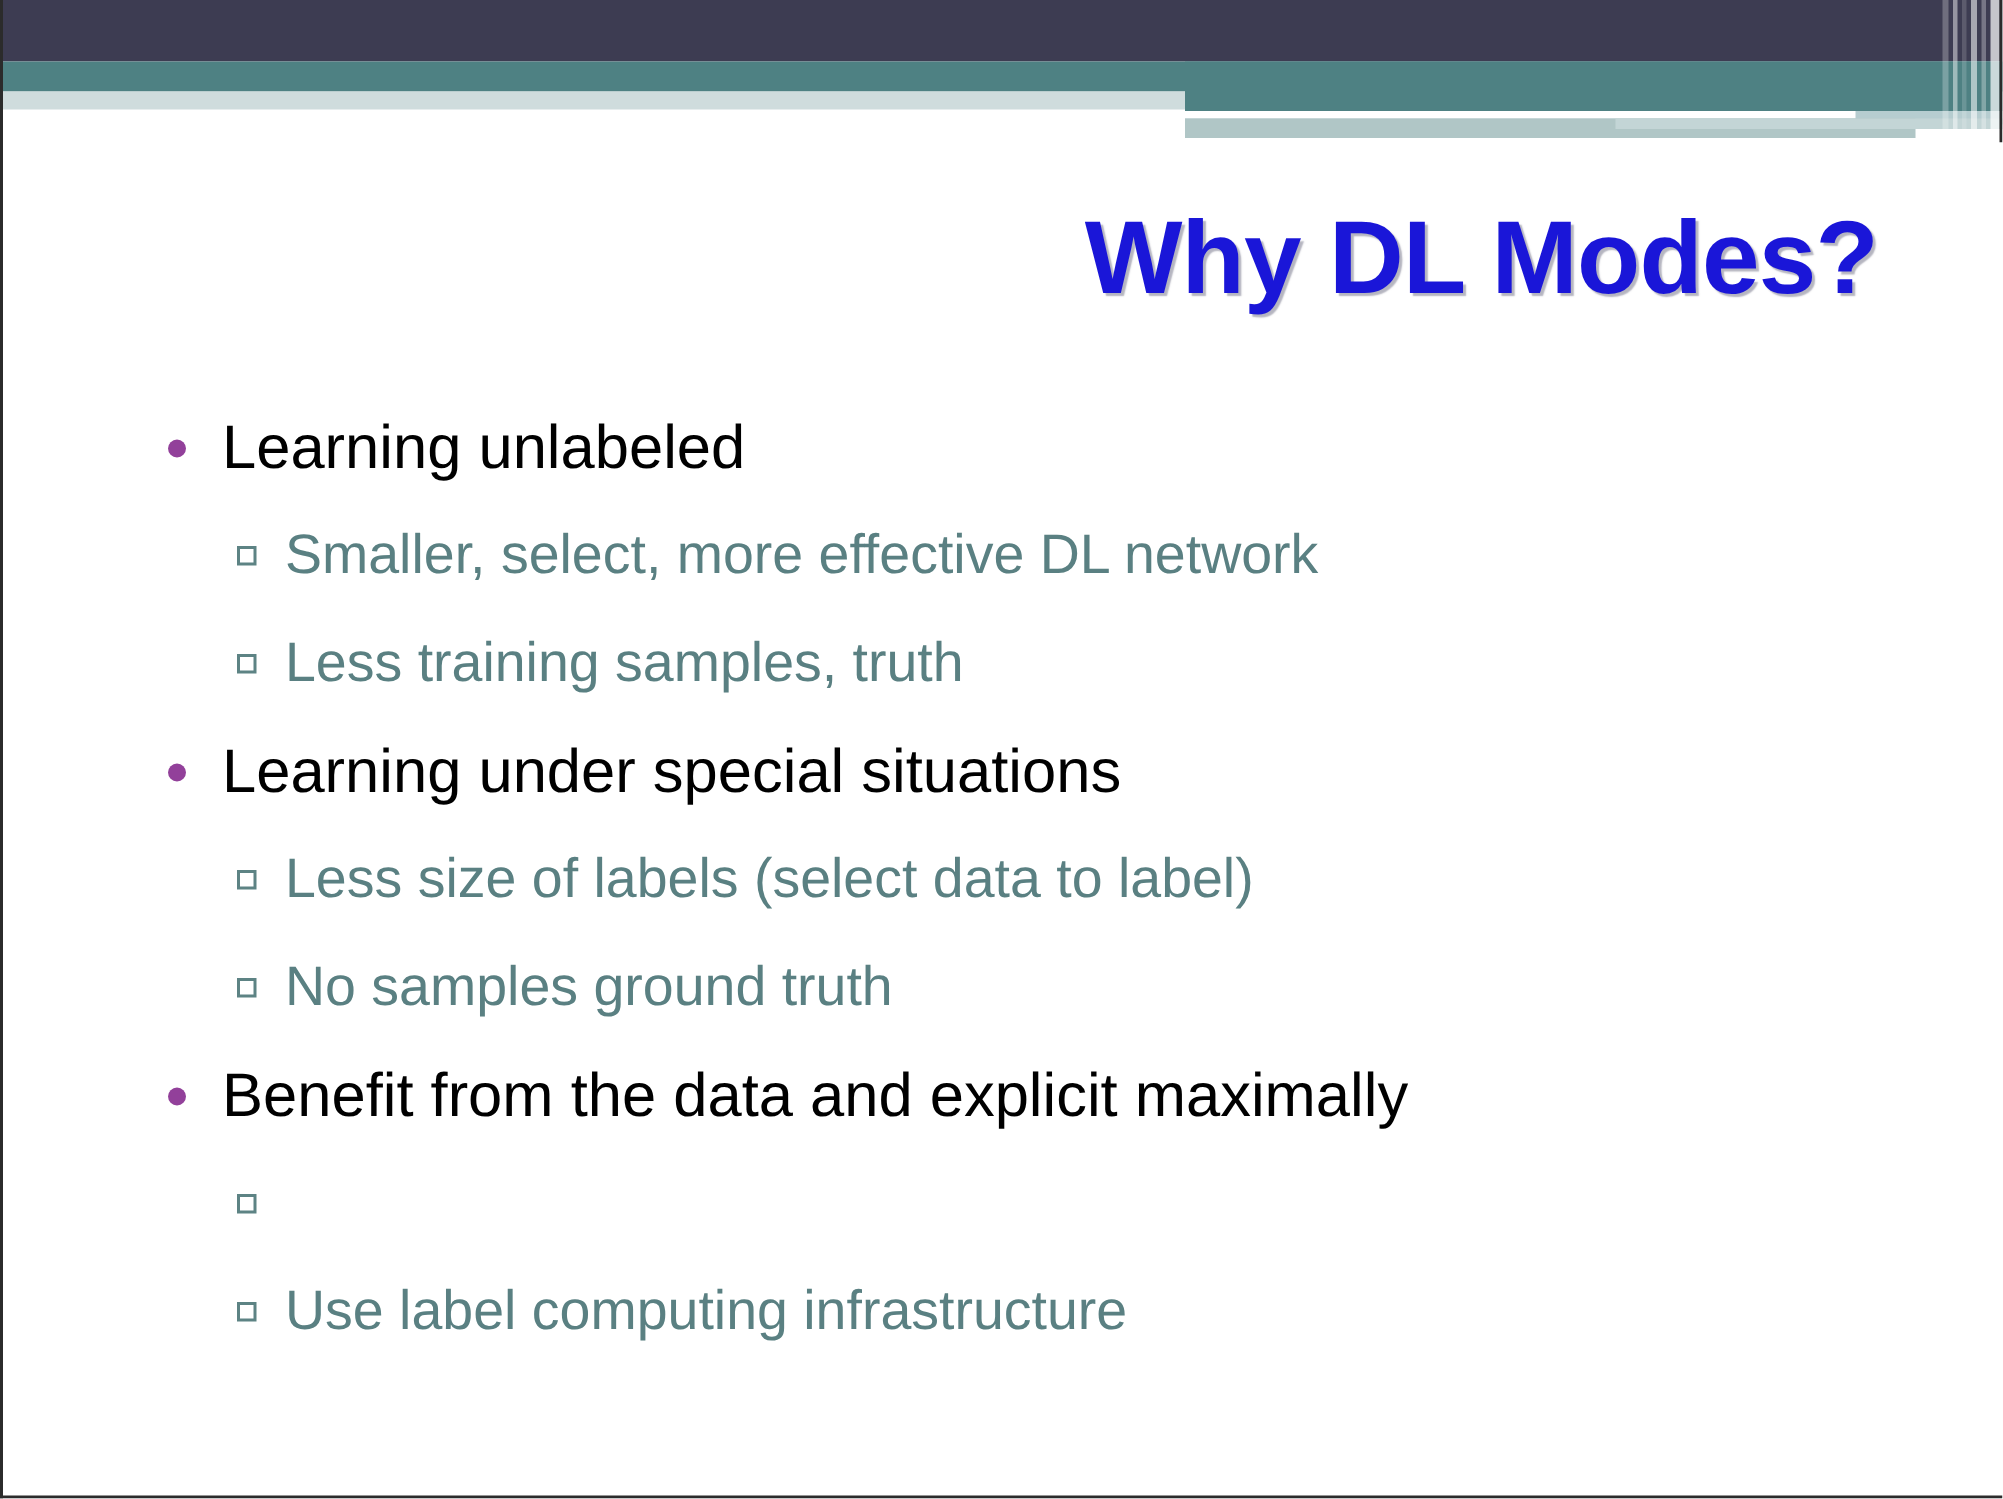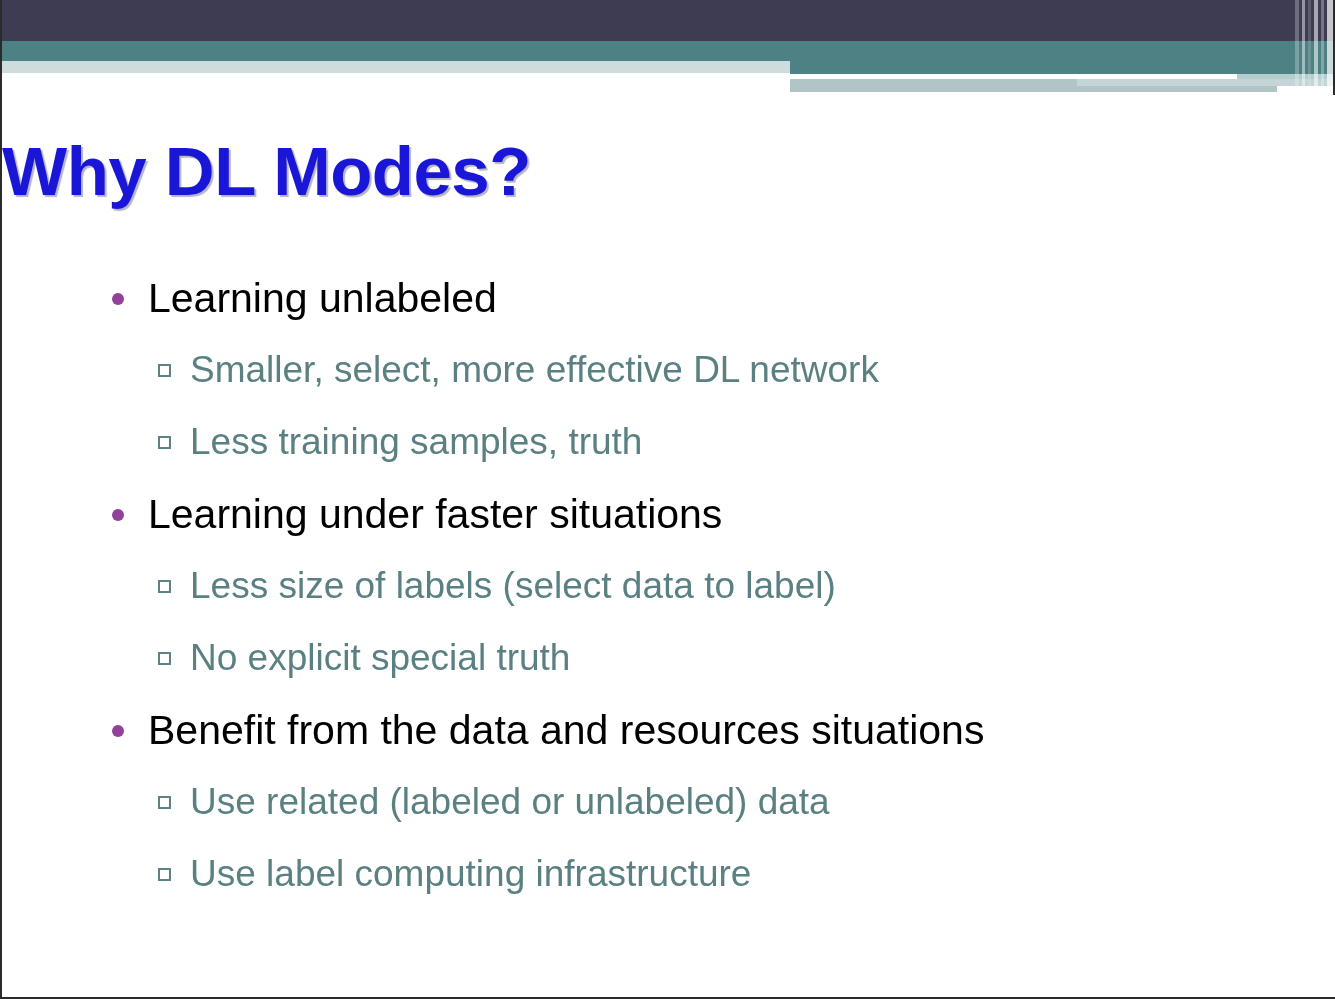--- a/index.html
+++ b/index.html
@@ -94,21 +94,21 @@
   .s5 { left: 1319px; width: 3px;  background: rgba(255,255,255,0.30); }
   .s6 { left: 1325px; width: 6px;  background: rgba(255,255,255,0.70); }
   .s7 { left: 1331px; width: 4px;  background: #2b2b2b; }
 
   
   .title {
     position: absolute;
     left: 0;
     top: 132px;
     width: 1250px;
-    text-align: left;
+    text-align: right;
     font-size: 69px;
     font-weight: bold;
     color: #1a16d8;
     letter-spacing: -0.5px;
     text-shadow: 2px 2px 1px rgba(120,120,140,0.55);
     white-space: nowrap;
   }
 
   
   .content {
@@ -196,40 +196,39 @@
       </div>
       <div class="b2">
         <span class="sq"></span>
         <span>Less training samples, truth</span>
       </div>
     </div>
 
     <div class="grp">
       <div class="b1">
         <span class="dot"></span>
-        <span>Learning under faster situations</span>
+        <span>Learning under special situations</span>
       </div>
       <div class="b2">
         <span class="sq"></span>
         <span>Less size of labels (select data to label)</span>
       </div>
       <div class="b2">
         <span class="sq"></span>
-        <span>No explicit special truth</span>
+        <span>No samples ground truth</span>
       </div>
     </div>
 
     <div class="grp">
       <div class="b1">
         <span class="dot"></span>
-        <span>Benefit from the data and resources situations</span>
-      </div>
-      <div class="b2">
-        <span class="sq"></span>
-        <span>Use related (labeled or unlabeled) data</span>
+        <span>Benefit from the data and explicit maximally</span>
+      </div>
+      <div class="b2">
+        <span class="sq"></span>
       </div>
       <div class="b2">
         <span class="sq"></span>
         <span>Use label computing infrastructure</span>
       </div>
     </div>
 
   </div>
 </div>
 

